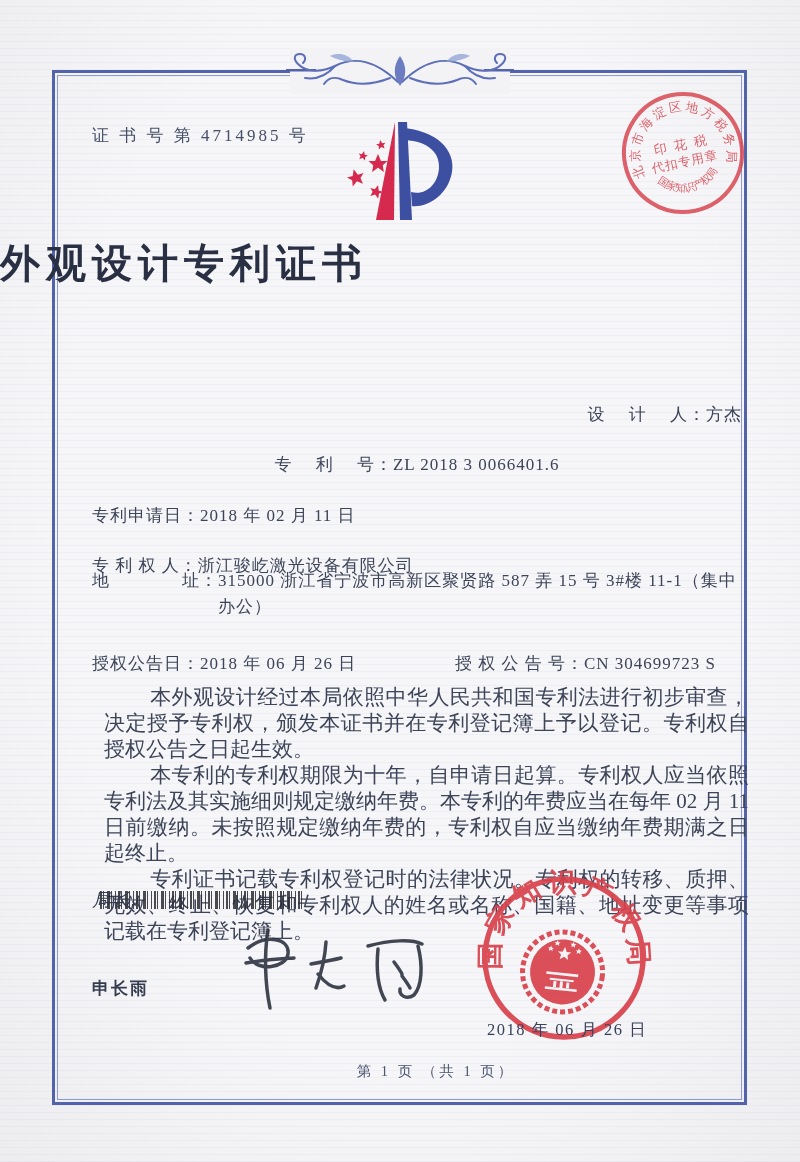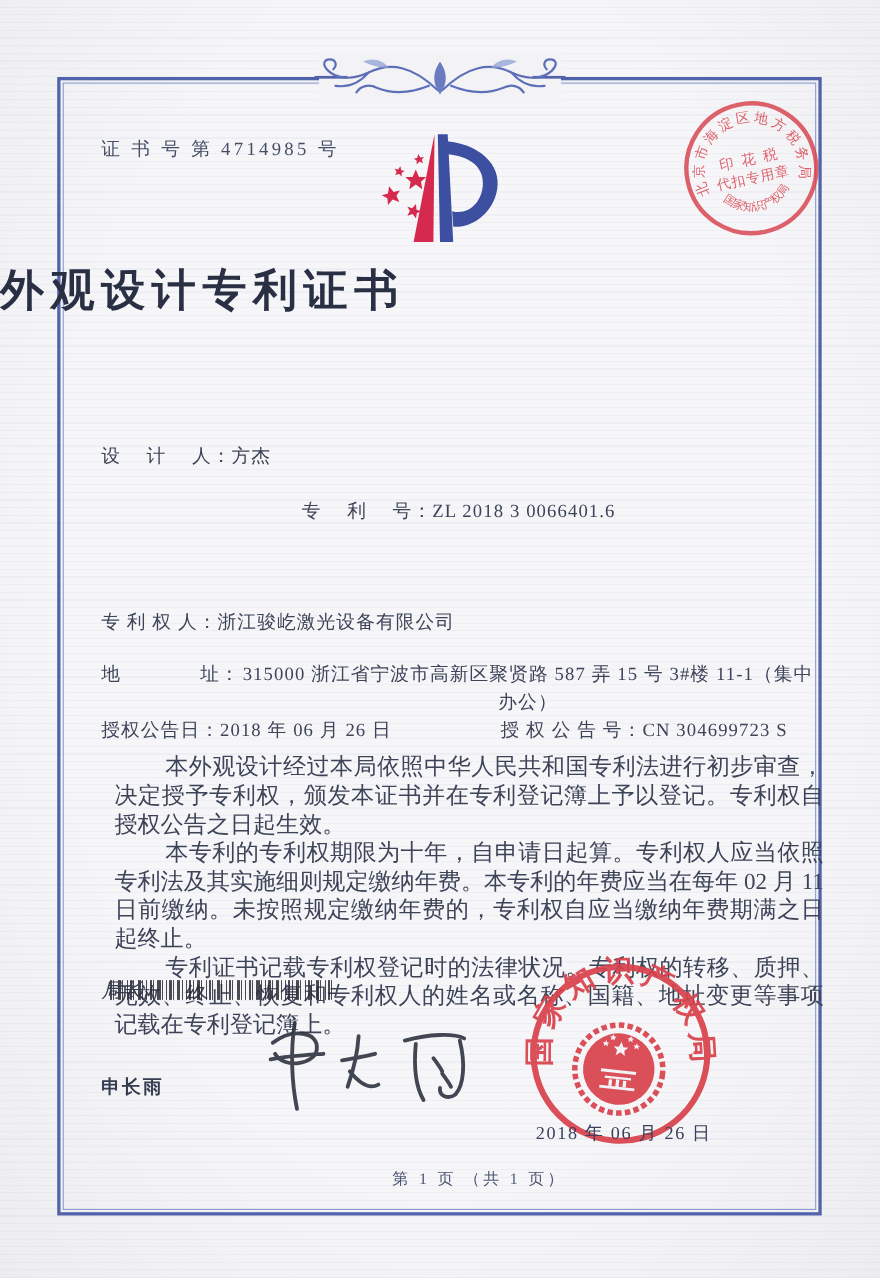--- a/index.html
+++ b/index.html
@@ -20,25 +20,25 @@
   }
   .frame::after{
     content:"";position:absolute;inset:2px;border:1px solid #8d9bcd;
   }
   .cert-no{left:92px;top:124px;font-size:17px;letter-spacing:3px;color:#454e66;}
   .title{left:0;top:236px;width:100%;font-size:40px;font-weight:600;
          letter-spacing:6px;color:#2a3044;}
   .field-row{left:92px;width:650px;font-size:17px;letter-spacing:1px;line-height:26px;}
   .field-row .lbl{white-space:pre;}
   .row-name{top:350px;}
-  .row-designer{top:402px;}
+  .row-designer{top:402px;text-align:right;}
   .row-patno{top:452px;text-align:center;}
   .row-appdate{top:503px;}
   .row-patentee{top:553px;}
-  .row-addr{top:600px;display:flex;text-align:center;}
+  .row-addr{top:568px;display:flex;}
   .row-addr .val{width:528px;}
   .row-grant{top:651px;}
   .grant-no{position:absolute;left:363px;top:0;white-space:nowrap;}
   .paras{left:104px;top:684px;width:645px;font-size:21px;line-height:26px;
          text-align:justify;color:#3d4458;font-family:Liberation Serif, serif;}
   .paras p{margin:0;text-indent:2.2em;}
   .barcode{
     left:100px;top:891px;width:204px;height:18px;
     background:repeating-linear-gradient(90deg,
       #2b2b33 0 2px, transparent 2px 3px,
@@ -120,20 +120,23 @@
 
   <div class="abs cert-no">证 书 号 第 4714985 号</div>
 
   <div class="abs title">外观设计专利证书</div>
 
   <div class="abs field-row row-designer">
     <span class="lbl">设　 计　 人：</span><span class="val">方杰</span>
   </div>
   <div class="abs field-row row-patno">
     <span class="lbl">专　 利　 号：</span><span class="val">ZL 2018 3 0066401.6</span>
+  </div>
+  <div class="abs field-row row-appdate">
+    <span class="lbl">专利申请日：</span><span class="val">2018 年 02 月 11 日</span>
   </div>
   <div class="abs field-row row-patentee">
     <span class="lbl">专 利 权 人：</span><span class="val">浙江骏屹激光设备有限公司</span>
   </div>
   <div class="abs field-row row-addr">
     <span class="lbl">地　　　　址：</span>
       <span class="val">315000 浙江省宁波市高新区聚贤路 587 弄 15 号 3#楼 11-1（集中办公）</span>
   </div>
   <div class="abs field-row row-grant">
     <span class="lbl">授权公告日：</span><span class="val">2018 年 06 月 26 日</span>

